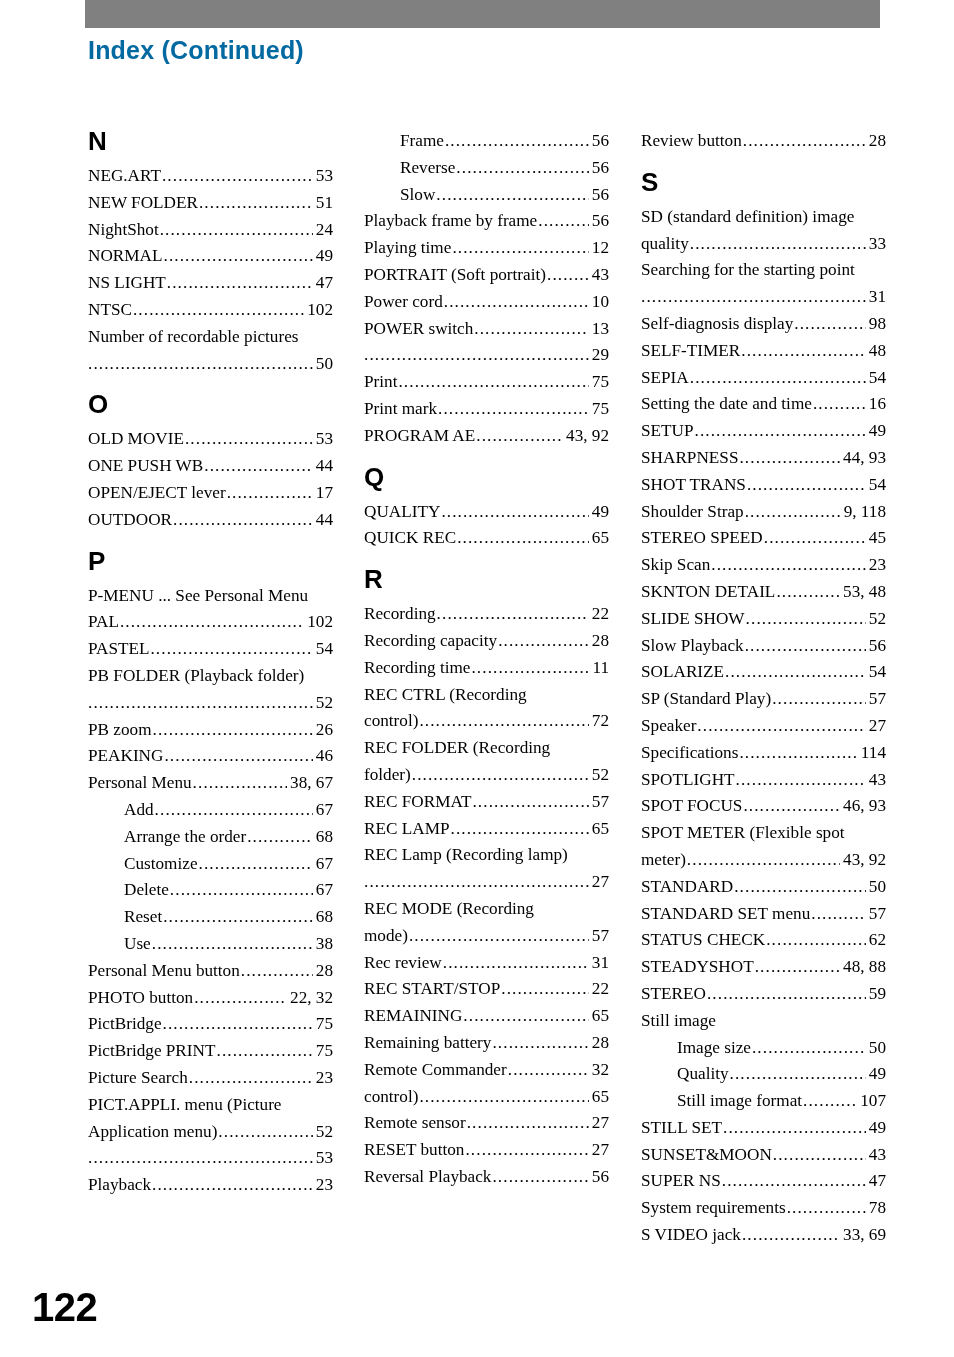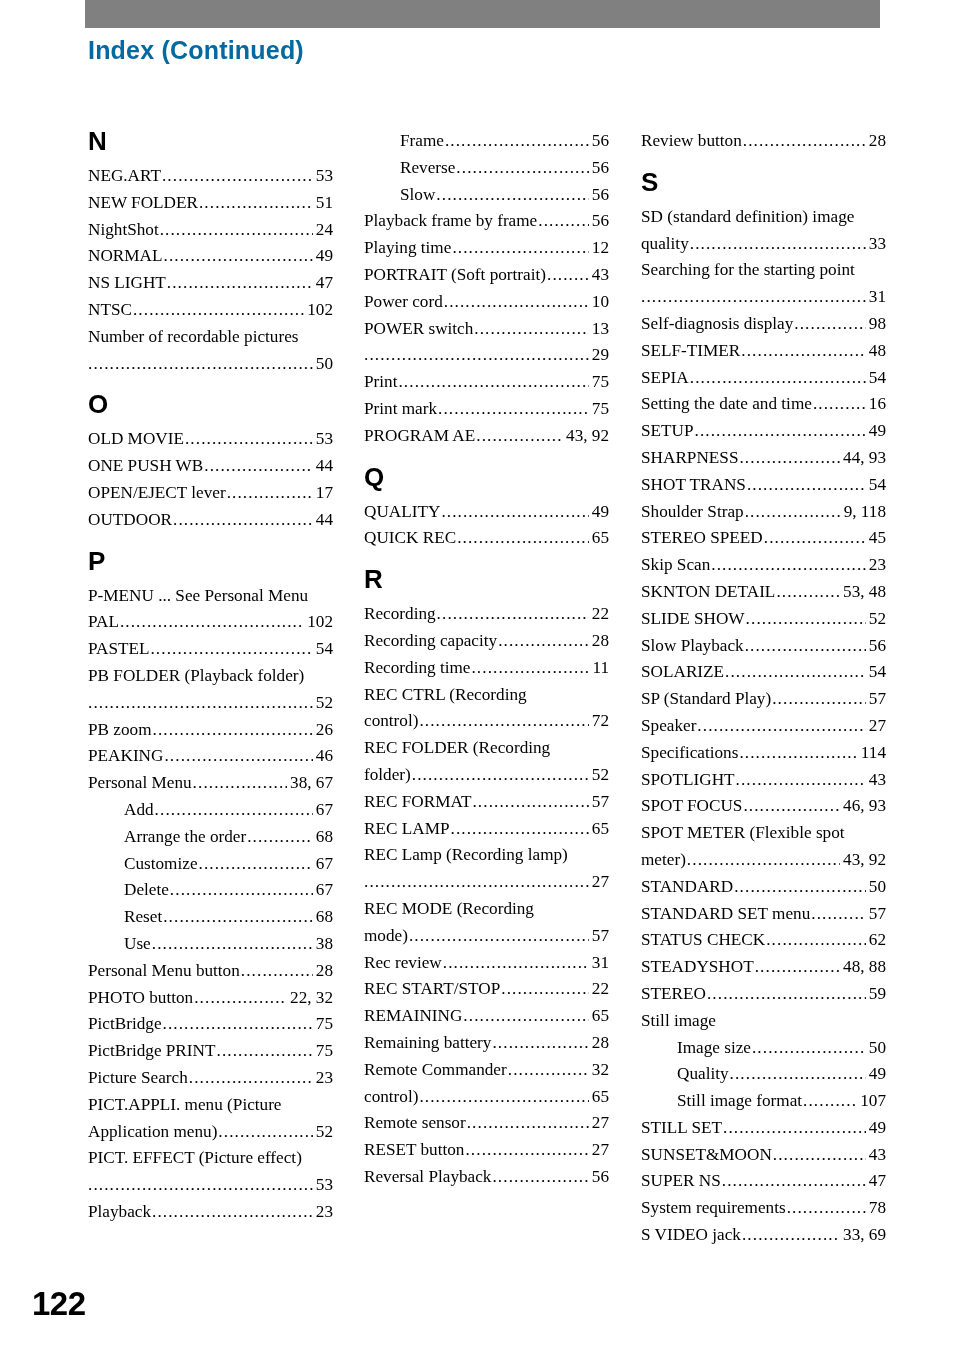--- a/index.html
+++ b/index.html
@@ -132,21 +132,21 @@
     display: block;
   }
 
   
   .folio {
     position: absolute;
     left: 32px;
     top: 1285px;
     font-family: "Liberation Sans", sans-serif;
     font-weight: bold;
-    font-size: 33px;
+    font-size: 40px;
     color: #000000;
     letter-spacing: -0.5px;
   }
 </style>
 </head>
 <body>
 
 <div class="header-bar"></div>
 <div class="page-title">Index (Continued)</div>
 
@@ -354,21 +354,20 @@
       </div>
       <div class="entry wrap">
         <span class="headtext">PICT.APPLI. menu (Picture</span>
         <span class="row">
           <span class="label">Application menu)</span>
           <span class="leader">........................................................................................................................................................................................................</span>
           <span class="pageno">52</span>
         </span>
       </div>
       <div class="entry wrap">
-        <span class="headtext">PICT. EFFECT (Picture effect)</span>
         <span class="leadline">
           <span class="leader">........................................................................................................................................................................................................</span>
           <span class="pageno">53</span>
         </span>
       </div>
       <div class="entry">
         <span class="row">
           <span class="label">Playback</span>
           <span class="leader">........................................................................................................................................................................................................</span>
           <span class="pageno">23</span>

